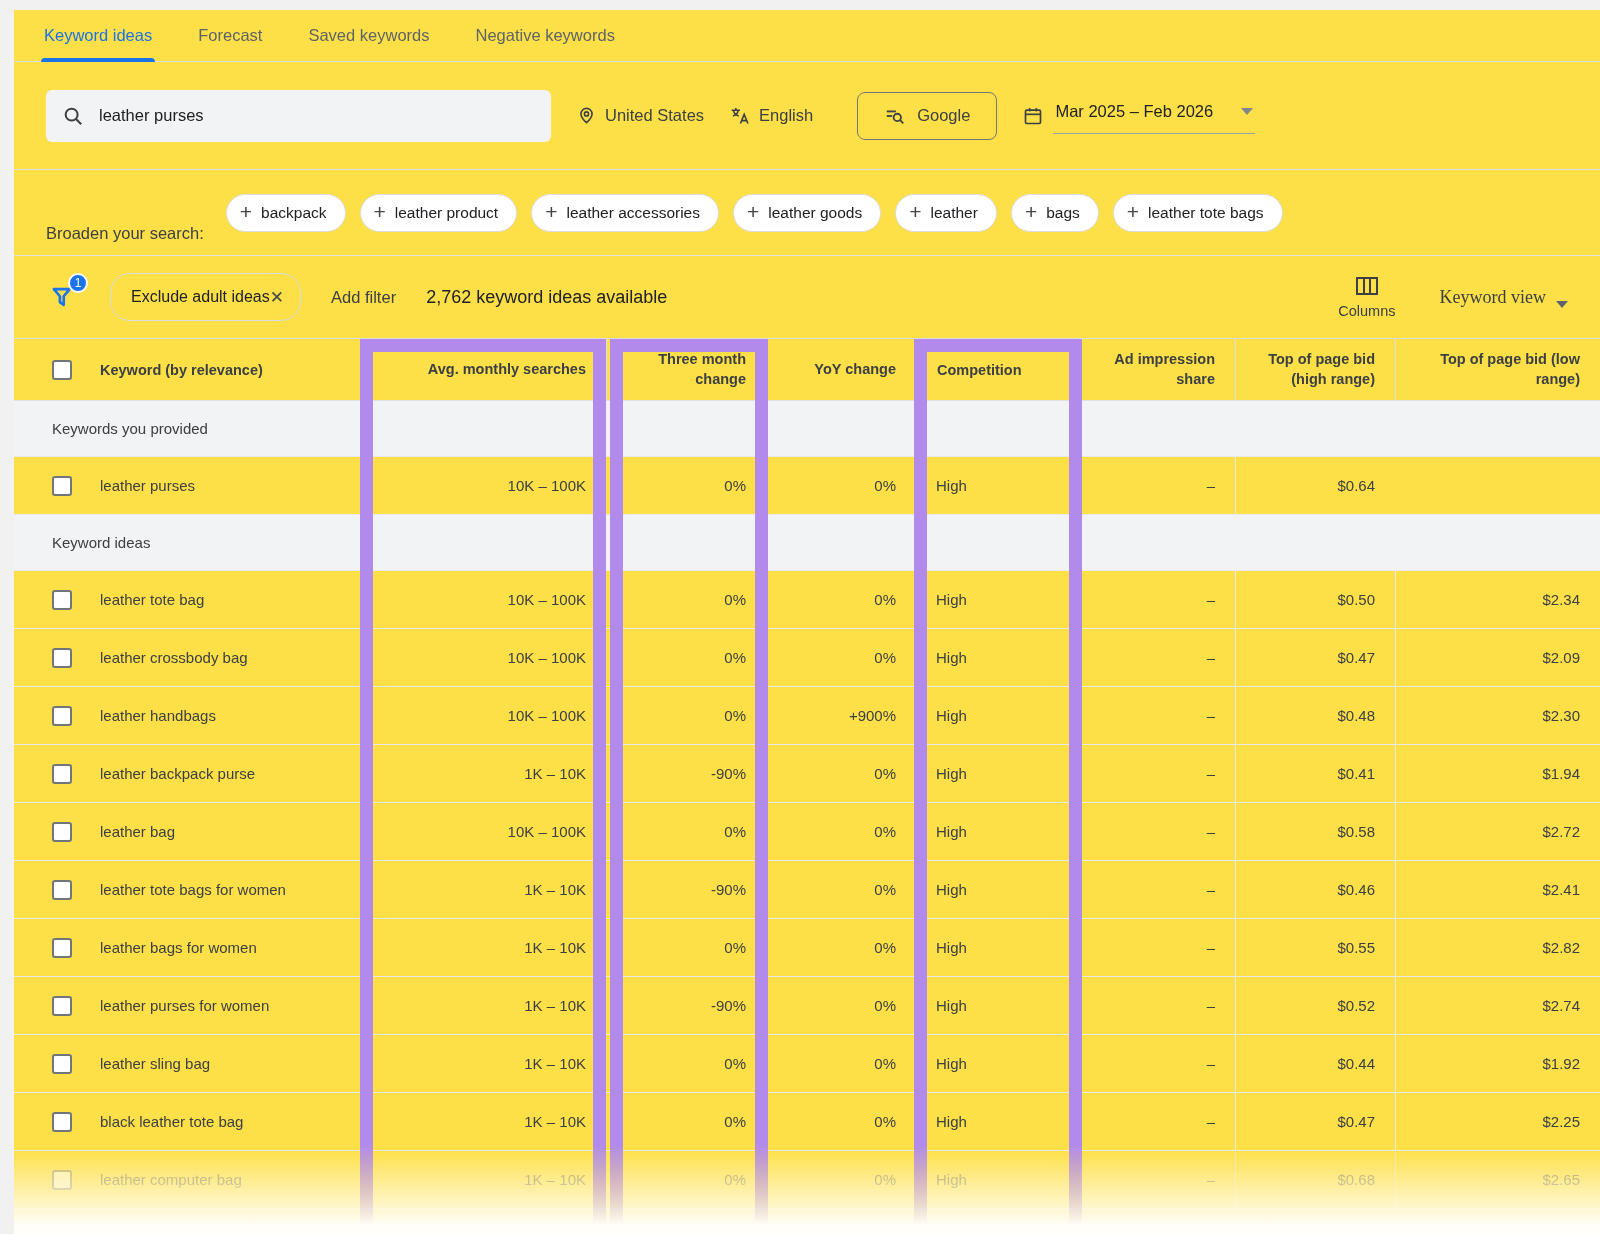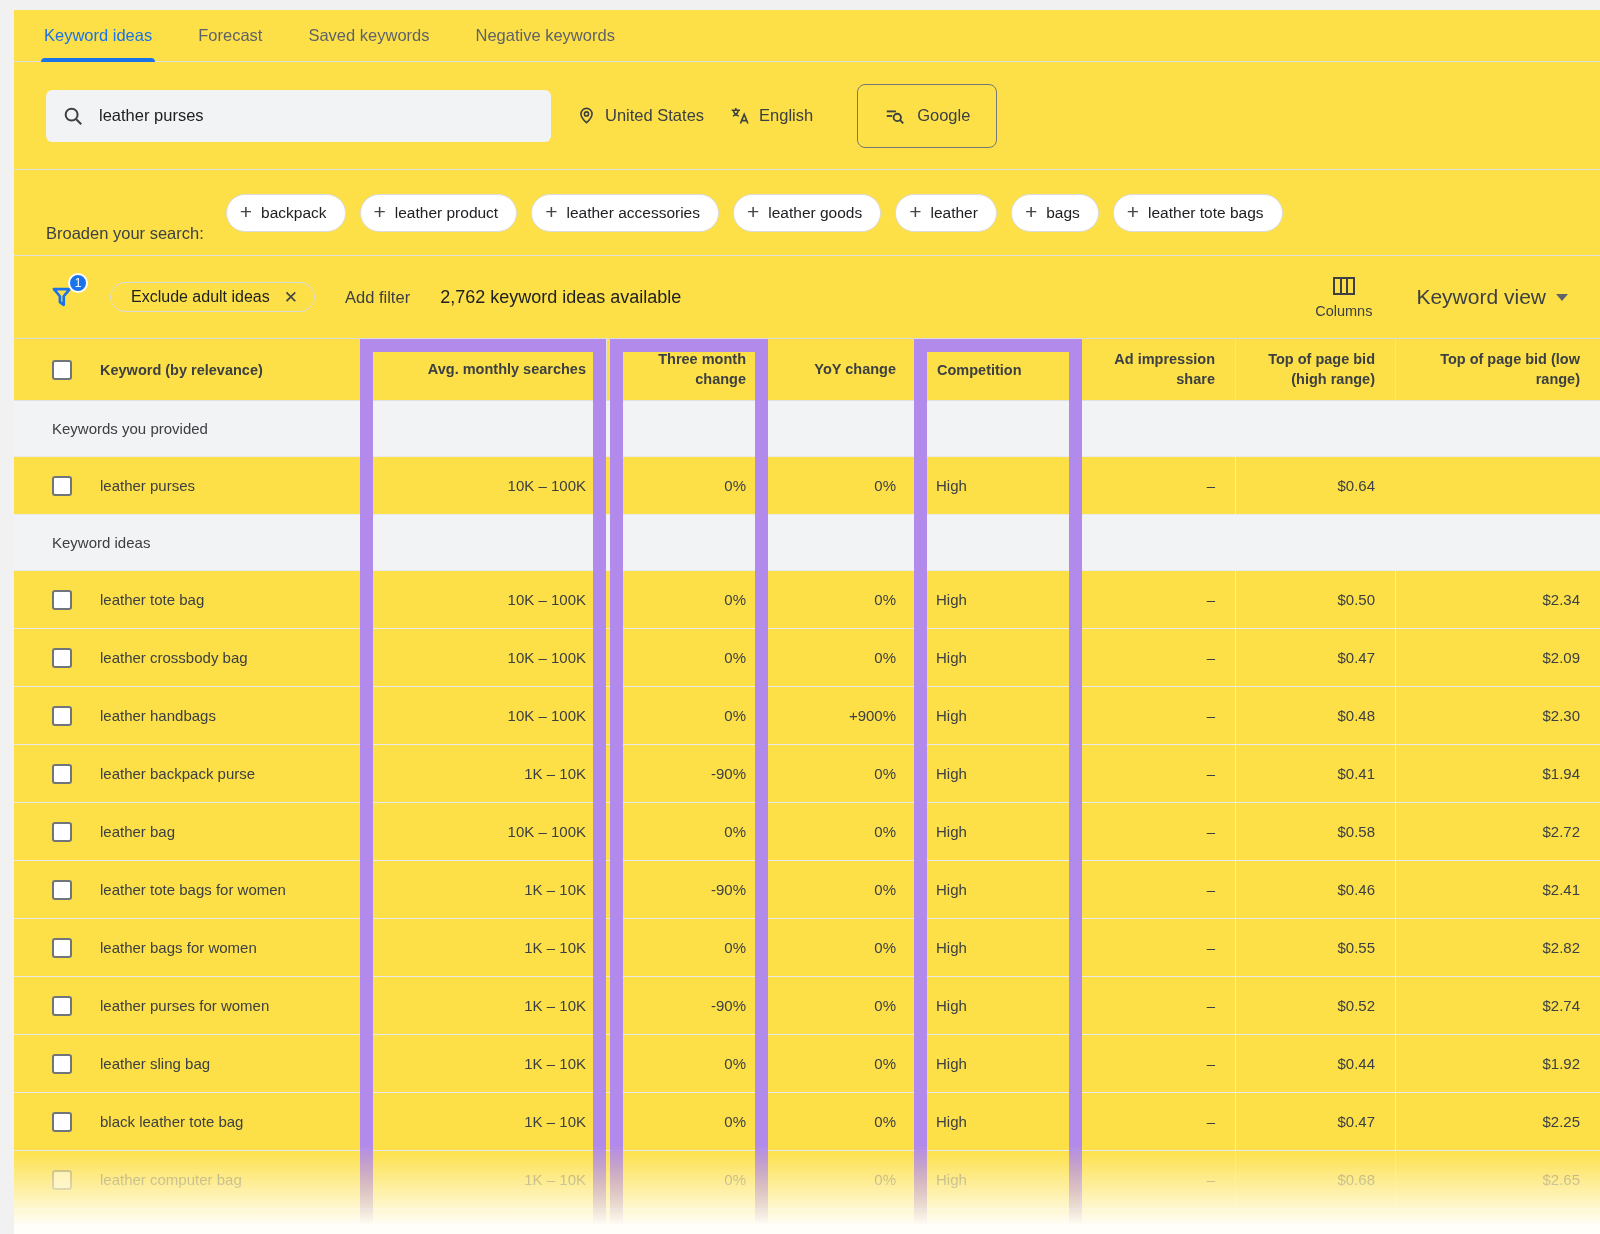--- a/index.html
+++ b/index.html
@@ -25,41 +25,41 @@
   .tabbar{height:52px;flex:0 0 52px;display:flex;align-items:stretch;padding-left:30px;gap:46px;border-bottom:1px solid var(--border);}
   .tab{display:flex;align-items:center;font-size:16.5px;font-weight:500;color:var(--text-gray);position:relative;cursor:pointer;}
   .tab.active{color:var(--blue);}
   .tab.active .underline{position:absolute;left:-3px;right:-3px;bottom:-1px;height:4px;background:var(--blue);border-radius:4px 4px 0 0;}
 
   
   .toolbar{height:108px;flex:0 0 108px;display:flex;align-items:center;padding:0 32px;gap:26px;border-bottom:1px solid var(--border);}
   .searchbox{width:505px;height:52px;background:var(--search-bg);border-radius:6px;display:flex;align-items:center;padding:0 16px;gap:15px;}
   .searchbox input{border:none;outline:none;background:transparent;font-size:16.5px;color:var(--text-dark);font-family:inherit;width:100%;}
   .tb-item{display:flex;align-items:center;gap:9px;font-size:16.5px;color:var(--text-mid);cursor:pointer;white-space:nowrap;}
-  .google-btn{border:1px solid #747775;border-radius:8px;height:64px;padding:0 26px;display:flex;align-items:center;gap:11px;font-size:16.5px;color:var(--text-mid);cursor:pointer;margin-left:18px;}
+  .google-btn{border:1px solid #747775;border-radius:8px;height:48px;padding:0 26px;display:flex;align-items:center;gap:11px;font-size:16.5px;color:var(--text-mid);cursor:pointer;margin-left:18px;}
   .date-sel{display:flex;align-items:center;gap:10px;font-size:16.5px;color:var(--text-dark);cursor:pointer;}
   .date-underlined{display:flex;align-items:center;gap:28px;border-bottom:1px solid #9aa0a6;padding:4px 2px 12px 2px;}
   .tri{width:0;height:0;border-left:6px solid transparent;border-right:6px solid transparent;border-top:7px solid #80868b;}
 
   
   .broaden{height:86px;flex:0 0 86px;display:flex;align-items:center;padding:0 32px;gap:14px;border-bottom:1px solid var(--border);}
   .broaden-label{font-size:16.5px;color:var(--text-mid);margin-right:8px;white-space:nowrap;margin-top:41px;}
   .chip{height:38px;border:1px solid var(--chip-border);border-radius:19px;background:#fff;display:flex;align-items:center;gap:9px;padding:0 18px 0 13px;font-size:15.5px;color:var(--text-dark);cursor:pointer;white-space:nowrap;}
   .plus{font-size:21px;color:#444746;font-weight:400;line-height:1;margin-top:-2px;}
 
   
   .filterbar{height:82px;flex:0 0 82px;display:flex;align-items:center;padding:0 32px;gap:30px;}
   .funnel-wrap{position:relative;width:34px;height:34px;display:flex;align-items:center;justify-content:center;cursor:pointer;}
   .badge{position:absolute;top:-7px;right:-8px;width:20px;height:20px;border-radius:50%;background:var(--blue);color:#fff;font-size:12px;font-weight:500;display:flex;align-items:center;justify-content:center;border:2px solid #fff;}
-  .x-chip{height:30px;border:1px solid var(--chip-border);border-radius:20px;display:flex;align-items:center;gap:14px;padding:0 16px 0 20px;font-size:16px;color:var(--text-dark);cursor:pointer;}
+  .x-chip{height:48px;border:1px solid var(--chip-border);border-radius:20px;display:flex;align-items:center;padding:0 16px 0 20px;font-size:16px;color:var(--text-dark);cursor:pointer;}
   .add-filter{font-size:16.5px;color:var(--text-mid);cursor:pointer;}
   .count{font-size:18px;color:var(--text-dark);}
   .fb-right{margin-left:auto;display:flex;align-items:center;gap:44px;}
   .columns-btn{display:flex;flex-direction:column;align-items:center;gap:7px;font-size:14.5px;color:var(--text-mid);cursor:pointer;}
-  .kview{display:flex;align-items:center;gap:10px;font-size:21px;color:var(--text-mid);cursor:pointer;}
+  .kview{display:flex;align-items:flex-end;gap:10px;font-size:18px;color:var(--text-mid);cursor:pointer;font-family:Liberation Serif, serif;}
   .kview .tri{border-top-color:#5f6368;}
 
   
   .table-area{position:relative;flex:1 1 auto;border-top:1px solid #dadce0;overflow:hidden;}
   .t-row{display:grid;grid-template-columns:var(--cols);align-items:center;}
   .hdr{min-height:62px;border-bottom:1px solid var(--border);font-weight:700;font-size:14.5px;color:var(--text-mid);}
   .hdr .cell{font-weight:700;}
   .cell{padding:0;}
   .cb-cell{padding-left:38px;display:flex;align-items:center;}
   .cb{width:20px;height:20px;border:2px solid #70757a;border-radius:3px;background:#fff;display:inline-block;cursor:pointer;}
@@ -149,20 +149,34 @@
         <svg width="22" height="22" viewBox="0 0 24 24" fill="none" stroke="#3c4043" stroke-width="2">
           <line x1="3" y1="7" x2="13" y2="7"></line>
             <line x1="3" y1="12" x2="9" y2="12"></line>
           <circle cx="14.5" cy="13.5" r="4"></circle>
             <line x1="17.5" y1="16.5" x2="21" y2="20"></line>
         </svg>
       </span>
       <span>Google</span>
     </div>
 
+    <div class="date-sel">
+      <span class="icon">
+        <svg width="20" height="20" viewBox="0 0 24 24" fill="none" stroke="#3c4043" stroke-width="2">
+          <rect x="3" y="5" width="18" height="16" rx="1.5"></rect>
+            <line x1="3" y1="10" x2="21" y2="10"></line>
+          <line x1="8" y1="2.5" x2="8" y2="6.5"></line>
+            <line x1="16" y1="2.5" x2="16" y2="6.5"></line>
+        </svg>
+      </span>
+      <span class="date-underlined">
+        <span>Mar 2025 – Feb 2026</span>
+        <span class="tri"></span>
+      </span>
+    </div>
   </div>
 
   <div class="broaden">
     <span class="broaden-label">Broaden your search:</span>
     <div class="chip">
         <span class="plus">+</span>
         <span>backpack</span>
       </div>
     <div class="chip">
         <span class="plus">+</span>

